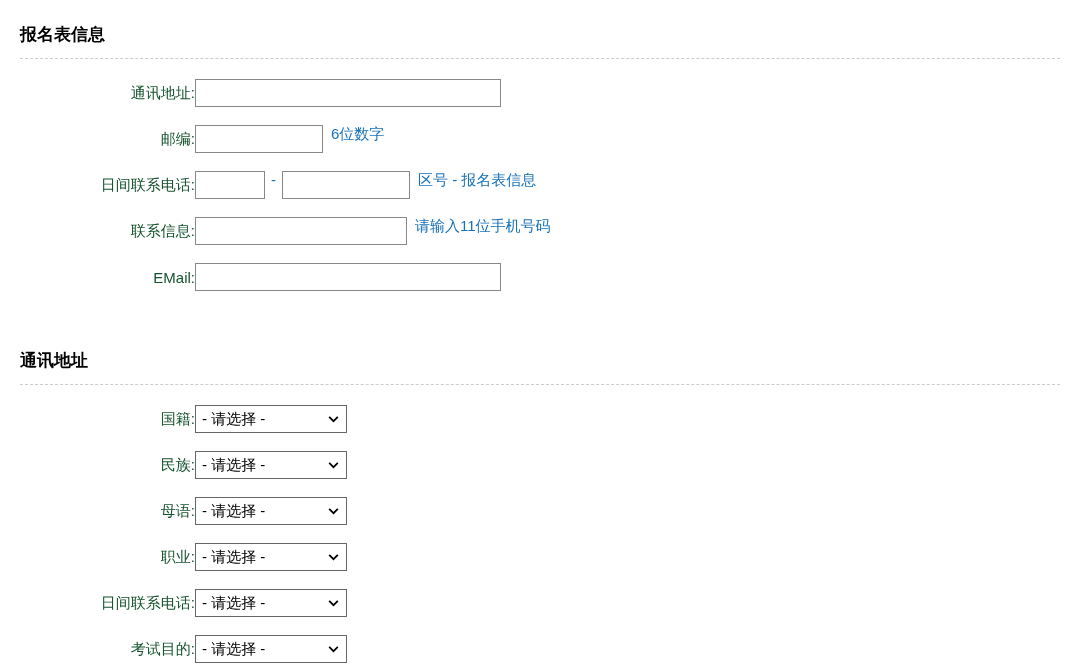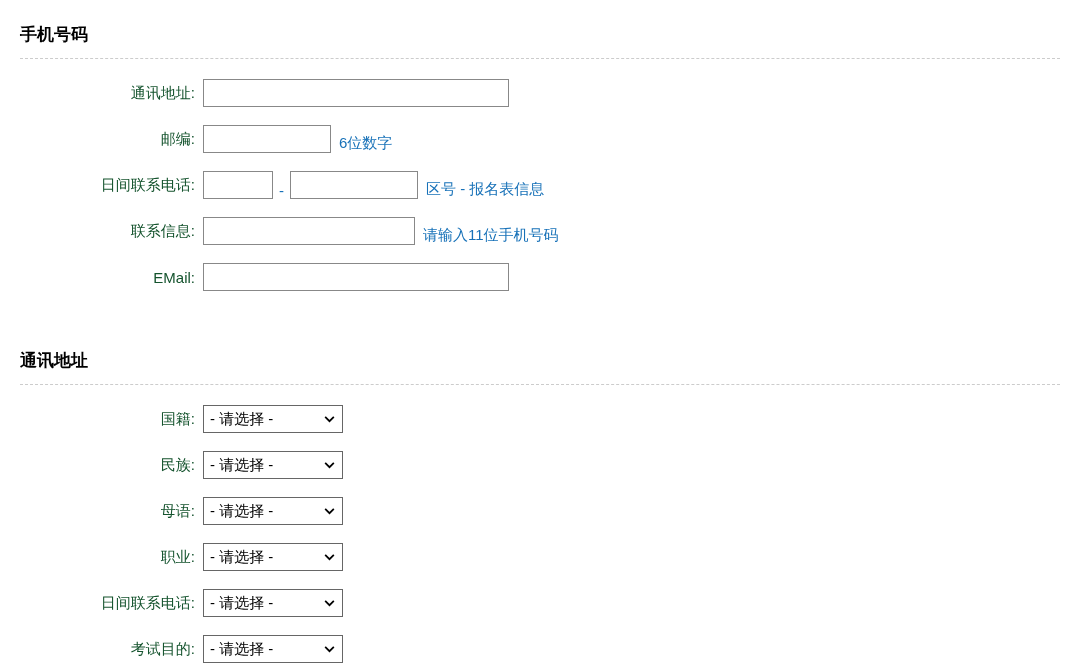--- a/index.html
+++ b/index.html
@@ -30,22 +30,21 @@
     }
     .label {
       width: 175px;
       text-align: right;
       color: #14532d;
       font-size: 15px;
       flex-shrink: 0;
     }
     .field {
       display: flex;
-      align-items: flex-end;
-      margin-left: 8px;
+      align-items: flex-start;
     }
     .text-input {
       height: 28px;
       border: 1px solid #888;
       background: #fff;
       font-size: 14px;
       padding: 0 4px;
     }
     .w-large { width: 306px; }
     .w-post { width: 128px; }
@@ -59,42 +58,42 @@
     }
     .dash {
       color: #1771b8;
       margin: 0 6px;
     }
     .select {
       position: relative;
       display: inline-flex;
       align-items: center;
       height: 28px;
-      width: 140px;
+      width: 152px;
       border: 1px solid #666;
       background: #fff;
       font-size: 15px;
       padding: 0 24px 0 6px;
       cursor: pointer;
     }
     .select-text { color: #000; }
     .chevron {
       position: absolute;
       right: 6px;
       top: 50%;
       transform: translateY(-50%);
       pointer-events: none;
     }
     .chevron svg { display: block; }
     .section-gap { height: 32px; }
   </style>
 </head>
 <body>
 
-<div class="section-title">手机号码</div>
+<div class="section-title">报名表信息</div>
 <hr class="divider">
 
 <div class="form-row">
   <div class="label">通讯地址:</div>
   <div class="field">
     <input type="text" class="text-input w-large" style="">
   </div>
 </div>
 
 <div class="form-row">

